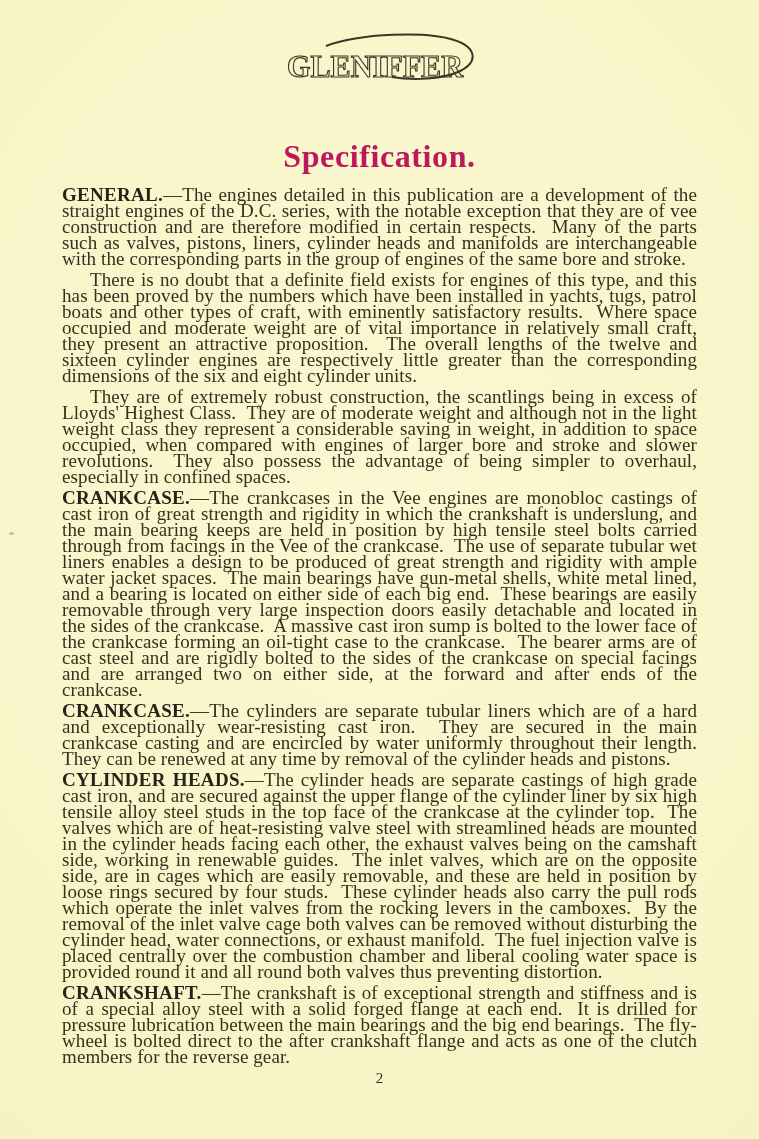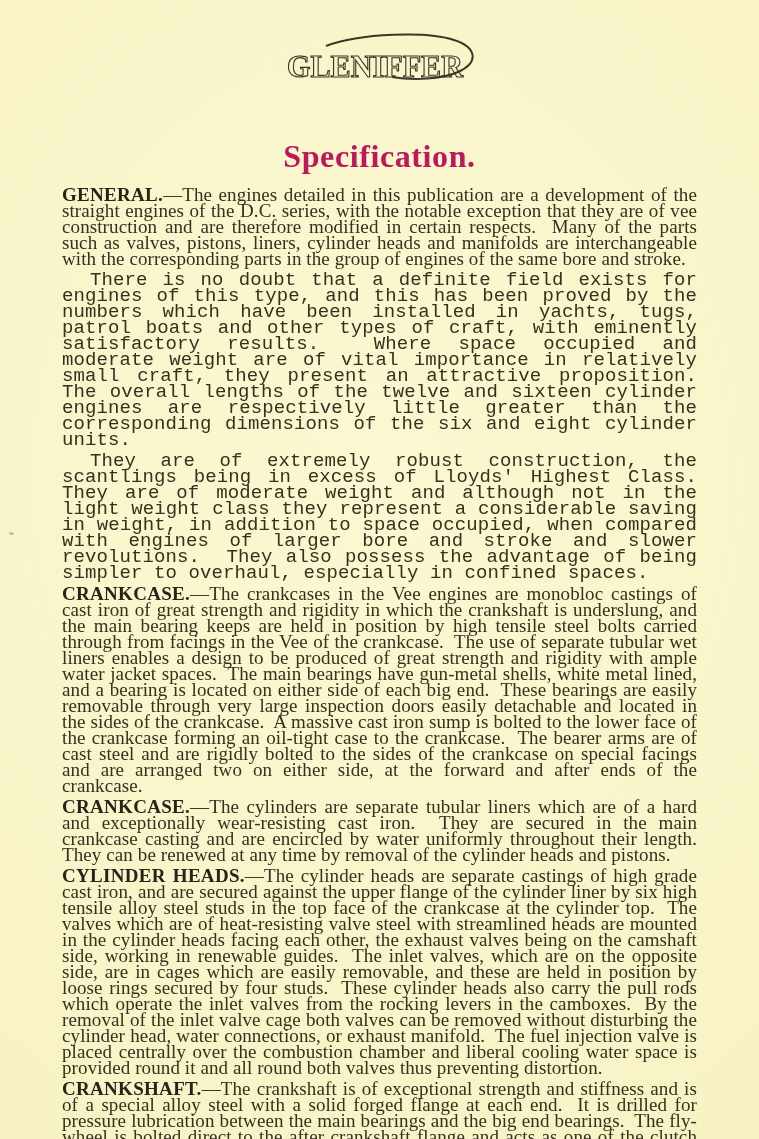--- a/index.html
+++ b/index.html
@@ -50,21 +50,20 @@
     letter-spacing: 0.1px;
     white-space: pre-wrap;
   }
   p.para .lead {
     font-weight: bold;
     letter-spacing: 0.3px;
     color: #26241a;
   }
   p.para.indent {
     text-indent: 28px;
-    font-family: Liberation Mono, monospace;
   }
   .page-number {
     margin-top: 2px;
     text-align: center;
     font-size: 15px;
     color: #33311f;
   }
   .speck {
     position: absolute;
     left: 9px;

